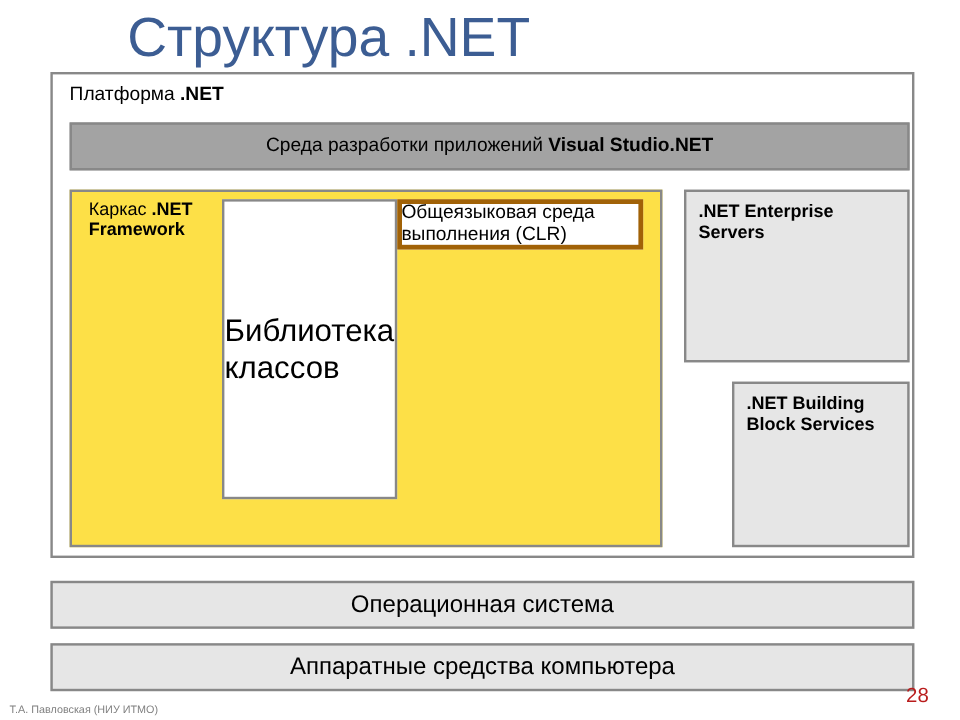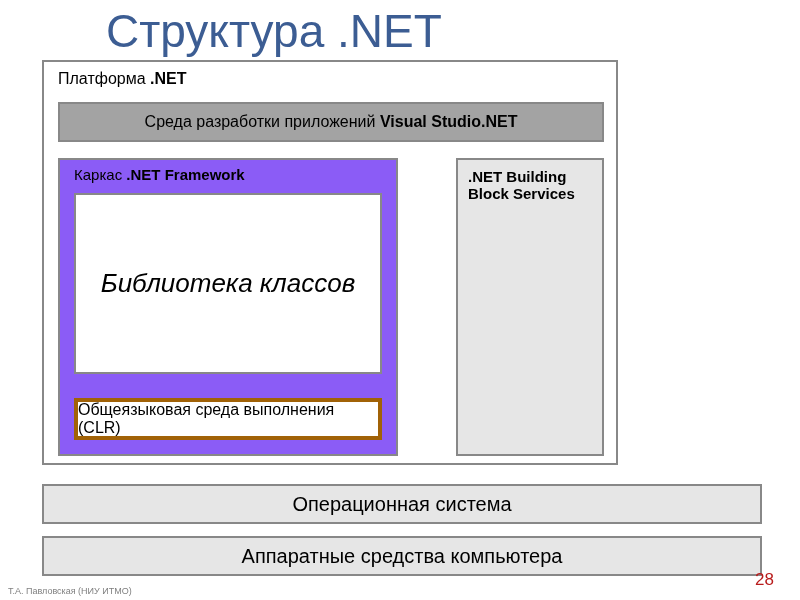--- a/index.html
+++ b/index.html
@@ -16,25 +16,25 @@
     top: 4px;
     left: 106px;
     font-size: 46px;
     color: #3c5d93;
     font-weight: 400;
   }
   .platform-box {
     position: absolute;
     top: 60px;
     left: 42px;
-    width: 576px;
+    width: 720px;
     height: 405px;
     border: 2px solid #888;
     background: #fff;
-    padding: 8px 12px 14px 14px;
+    padding: 8px 2px 14px 14px;
   }
   .platform-label {
     font-size: 16px;
     font-weight: 400;
     color: #000;
     margin-bottom: 14px;
   }
   .platform-label b { font-weight: bold; }
   .ide-box {
     border: 2px solid #888;
@@ -49,42 +49,41 @@
   }
   .ide-box b { font-weight: bold; }
   .middle-row {
     display: flex;
     gap: 18px;
     height: 298px;
   }
   .framework-box {
     flex: 1;
     border: 2px solid #888;
-    background: #8b5cf6;
+    background: #fde047;
     padding: 6px 14px 14px 14px;
     display: flex;
-    flex-direction: column;
+    flex-direction: row;
   }
   .framework-label {
     font-size: 15px;
     color: #000;
     margin-bottom: 10px;
   }
   .framework-label b { font-weight: bold; }
   .classlib-box {
     flex: 1;
     border: 2px solid #888;
     background: #fff;
     display: flex;
     align-items: center;
     justify-content: center;
     font-size: 26px;
     color: #000;
     margin-bottom: 24px;
-    font-style: italic;
   }
   .clr-box {
     height: 42px;
     border: 4px solid #a16207;
     background: #fff;
     display: flex;
     align-items: center;
     justify-content: center;
     font-size: 16px;
     color: #000;
@@ -153,20 +152,21 @@
 
   <div class="middle-row">
     <div class="framework-box">
       <div class="framework-label">
         <span>Каркас </span><b>.NET Framework</b>
       </div>
       <div class="classlib-box">Библиотека классов</div>
       <div class="clr-box">Общеязыковая среда выполнения (CLR)</div>
     </div>
     <div class="right-col">
+      <div class="enterprise-box">.NET Enterprise Servers</div>
       <div class="building-box">.NET Building Block Services</div>
     </div>
   </div>
 </div>
 
 <div class="os-box">Операционная система</div>
 <div class="hw-box">Аппаратные средства компьютера</div>
 
 <div class="page-number">28</div>
 <div class="footer-author">Т.А. Павловская (НИУ ИТМО)</div>

